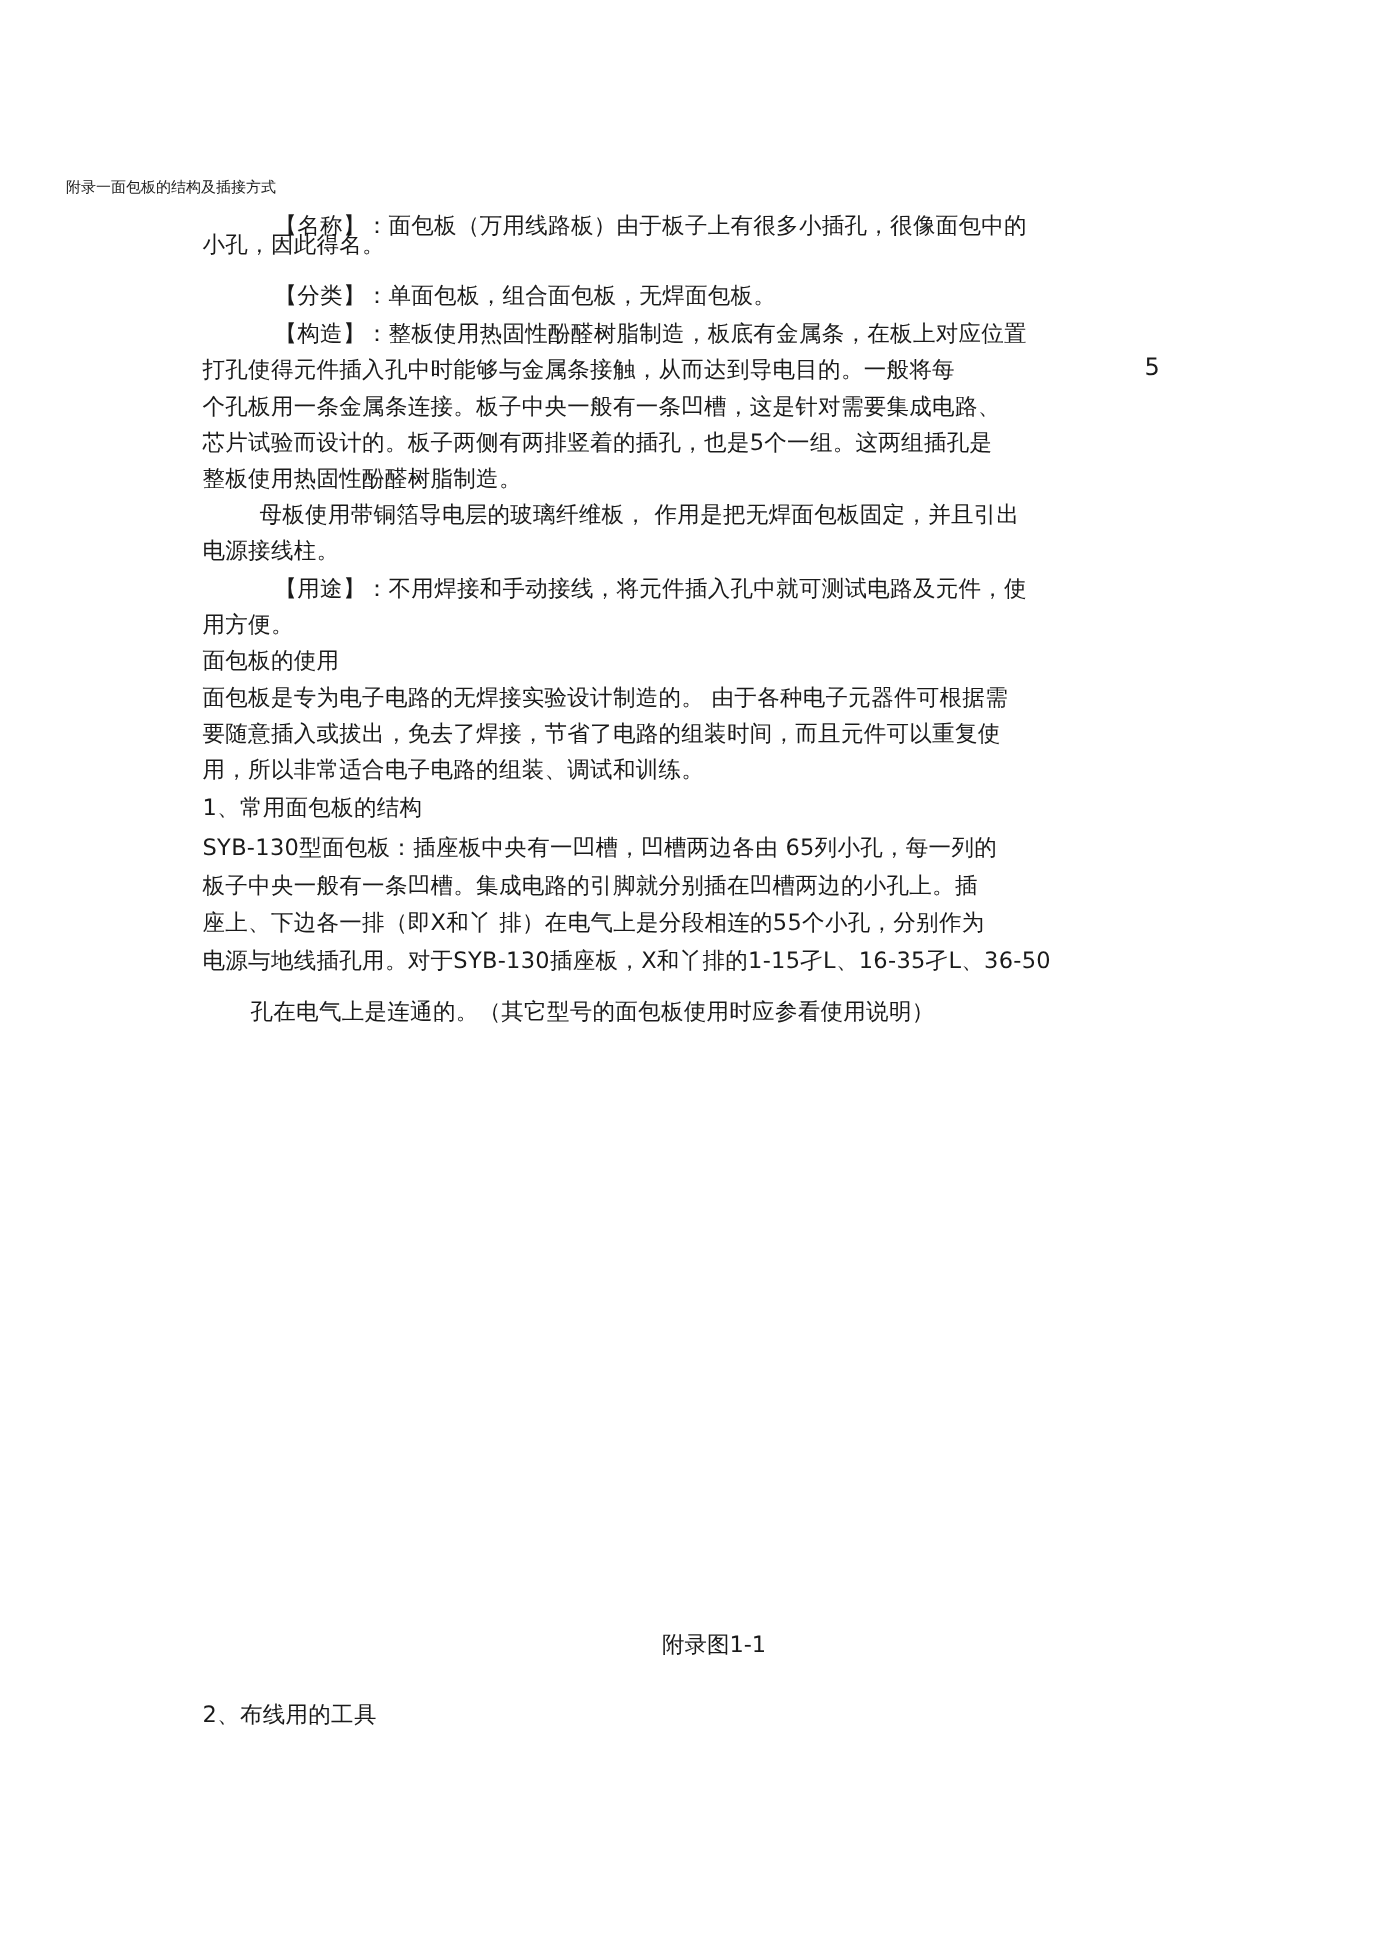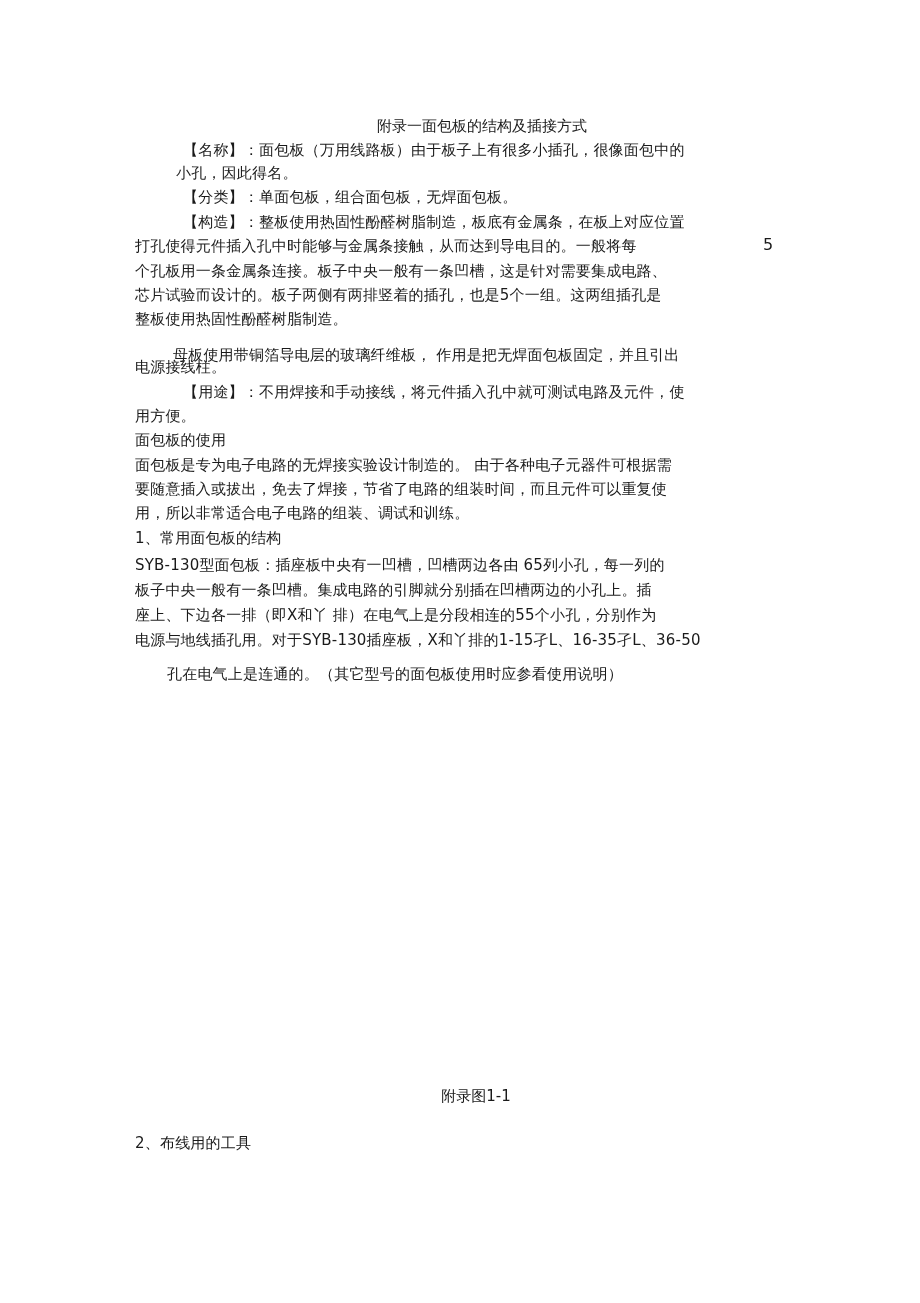--- a/index.html
+++ b/index.html
@@ -27,22 +27,21 @@
       left: 135px;
       font-size: 15px;
       line-height: 20px;
       white-space: nowrap;
       letter-spacing: 0.2px;
     }
     .title {
       position: absolute;
       left: 0;
       width: 920px;
-      text-align: center;
-      font-size: 15px;
+      font-size: 10px;
       line-height: 20px;
       padding-left: 44px;
       box-sizing: border-box;
     }
     .indent1 { left: 183px; }
     .indent2 { left: 173px; }
     .margin-num {
       position: absolute;
       left: 763px;
       font-size: 16px;
@@ -67,32 +66,32 @@
     }
   </style>
 </head>
 <body>
 
 <div class="page">
 
   <div class="title" style="top:116px;">附录一面包板的结构及插接方式</div>
 
   <div class="line indent1" style="top:140px;">【名称】：面包板（万用线路板）由于板子上有很多小插孔，很像面包中的</div>
-  <div class="line" style="top:163px;margin-left:41px;">小孔，因此得名。</div>
+  <div class="line" style="top:153px;">小孔，因此得名。</div>
 
   <div class="line indent1" style="top:187px;">【分类】：单面包板，组合面包板，无焊面包板。</div>
 
   <div class="line indent1" style="top:212px;">【构造】：整板使用热固性酚醛树脂制造，板底有金属条，在板上对应位置</div>
   <div class="line" style="top:236px;">打孔使得元件插入孔中时能够与金属条接触，从而达到导电目的。一般将每</div>
   <div class="margin-num" style="top:235px;">5</div>
   <div class="line" style="top:261px;">个孔板用一条金属条连接。板子中央一般有一条凹槽，这是针对需要集成电路、</div>
   <div class="line" style="top:285px;">芯片试验而设计的。板子两侧有两排竖着的插孔，也是5个一组。这两组插孔是</div>
   <div class="line" style="top:309px;">整板使用热固性酚醛树脂制造。</div>
 
-  <div class="line indent2" style="top:333px;margin-top:12px;">母板使用带铜箔导电层的玻璃纤维板，  作用是把无焊面包板固定，并且引出</div>
+  <div class="line indent2" style="top:333px;">母板使用带铜箔导电层的玻璃纤维板，  作用是把无焊面包板固定，并且引出</div>
   <div class="line" style="top:357px;">电源接线柱。</div>
 
   <div class="line indent1" style="top:382px;">【用途】：不用焊接和手动接线，将元件插入孔中就可测试电路及元件，使</div>
   <div class="line" style="top:406px;">用方便。</div>
 
   <div class="line" style="top:430px;">面包板的使用</div>
 
   <div class="line" style="top:479px;">要随意插入或拔出，免去了焊接，节省了电路的组装时间，而且元件可以重复使</div>
   <div class="line" style="top:455px;">面包板是专为电子电路的无焊接实验设计制造的。  由于各种电子元器件可根据需</div>
   <div class="line" style="top:503px;">用，所以非常适合电子电路的组装、调试和训练。</div>

